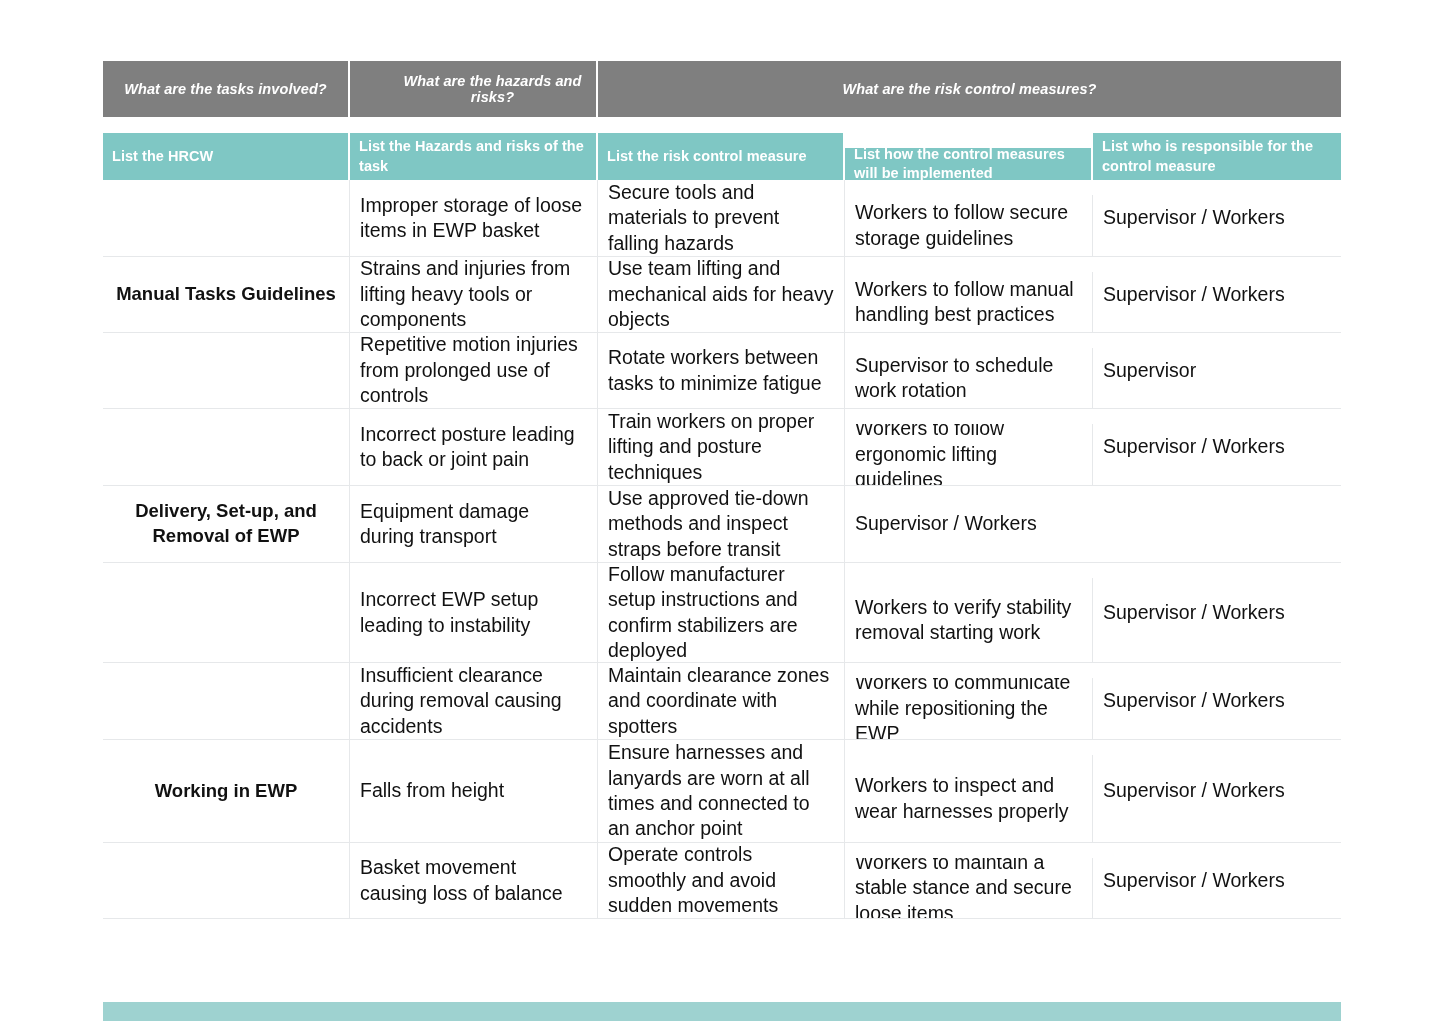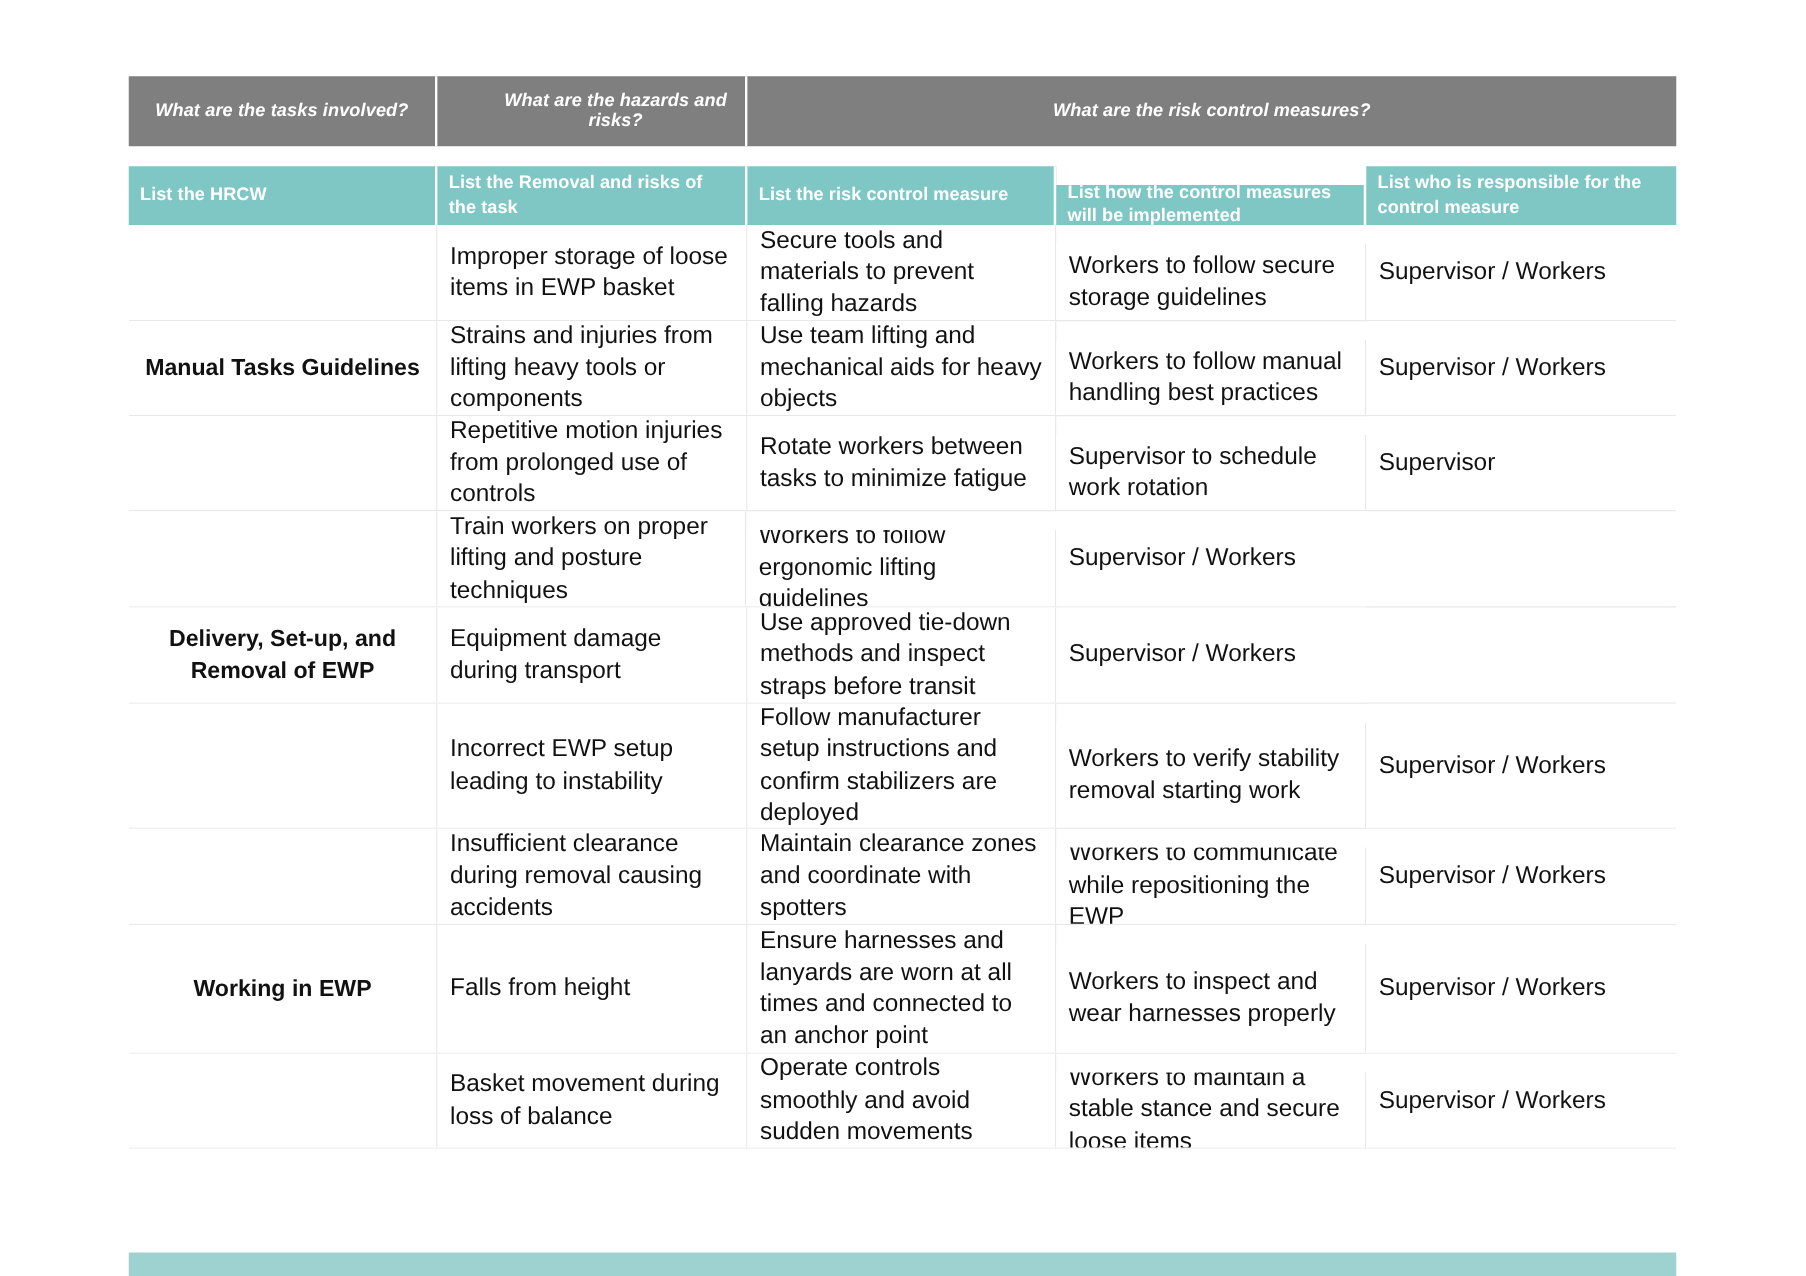--- a/index.html
+++ b/index.html
@@ -135,21 +135,21 @@
 <div class="page">
 
   <div class="group-header">
     <div class="group-cell gc-1">What are the tasks involved?</div>
     <div class="group-cell gc-2">What are the hazards and risks?</div>
     <div class="group-cell gc-3">What are the risk control measures?</div>
   </div>
 
   <div class="col-header">
     <div class="col-head-cell c1">List the HRCW</div>
-    <div class="col-head-cell c2">List the Removal and risks of the task</div>
+    <div class="col-head-cell c2">List the Hazards and risks of the task</div>
     <div class="col-head-cell c3">List the risk control measure</div>
     <div class="col-head-cell c4">List how the control measures will be implemented</div>
     <div class="col-head-cell c5">List who is responsible for the control measure</div>
   </div>
 
   <div class="body-table">
 
     <div class="brow" style="height:77px">
       <div class="bcell c1 task"></div>
       <div class="bcell c2">Improper storage of loose items in EWP basket</div>
@@ -169,20 +169,21 @@
     <div class="brow" style="height:76px">
       <div class="bcell c1 task"></div>
       <div class="bcell c2">Repetitive motion injuries from prolonged use of controls</div>
       <div class="bcell c3">Rotate workers between tasks to minimize fatigue</div>
       <div class="bcell c4">Supervisor to schedule work rotation</div>
       <div class="bcell c5">Supervisor</div>
     </div>
 
     <div class="brow" style="height:77px">
       <div class="bcell c1 task"></div>
+      <div class="bcell c2">Incorrect posture leading to back or joint pain</div>
       <div class="bcell c3">Train workers on proper lifting and posture techniques</div>
       <div class="bcell c4">Workers to follow ergonomic lifting guidelines</div>
       <div class="bcell c5">Supervisor / Workers</div>
     </div>
 
     <div class="brow" style="height:77px">
       <div class="bcell c1 task">Delivery, Set-up, and Removal of EWP</div>
       <div class="bcell c2">Equipment damage during transport</div>
       <div class="bcell c3">Use approved tie-down methods and inspect straps before transit</div>
       <div class="bcell c5">Supervisor / Workers</div>
@@ -207,21 +208,21 @@
     <div class="brow" style="height:103px">
       <div class="bcell c1 task">Working in EWP</div>
       <div class="bcell c2">Falls from height</div>
       <div class="bcell c3">Ensure harnesses and lanyards are worn at all times and connected to an anchor point</div>
       <div class="bcell c4">Workers to inspect and wear harnesses properly</div>
       <div class="bcell c5">Supervisor / Workers</div>
     </div>
 
     <div class="brow" style="height:76px">
       <div class="bcell c1 task"></div>
-      <div class="bcell c2">Basket movement during loss of balance</div>
+      <div class="bcell c2">Basket movement causing loss of balance</div>
       <div class="bcell c3">Operate controls smoothly and avoid sudden movements</div>
       <div class="bcell c4">Workers to maintain a stable stance and secure loose items</div>
       <div class="bcell c5">Supervisor / Workers</div>
     </div>
 
   </div>
 
   <div class="bottom-strip"></div>
 
 </div>

